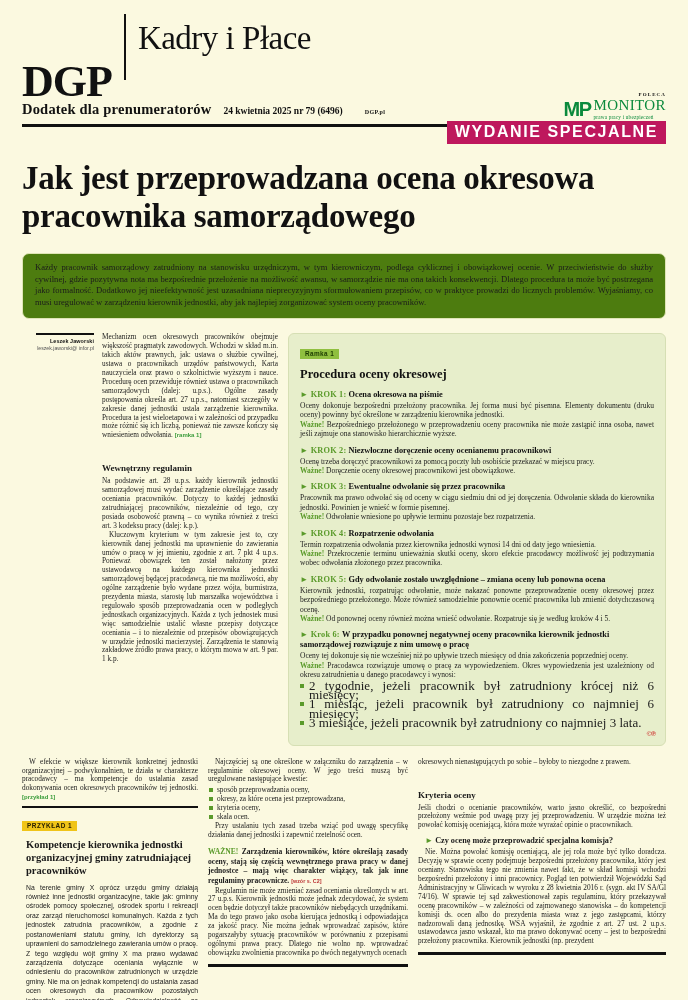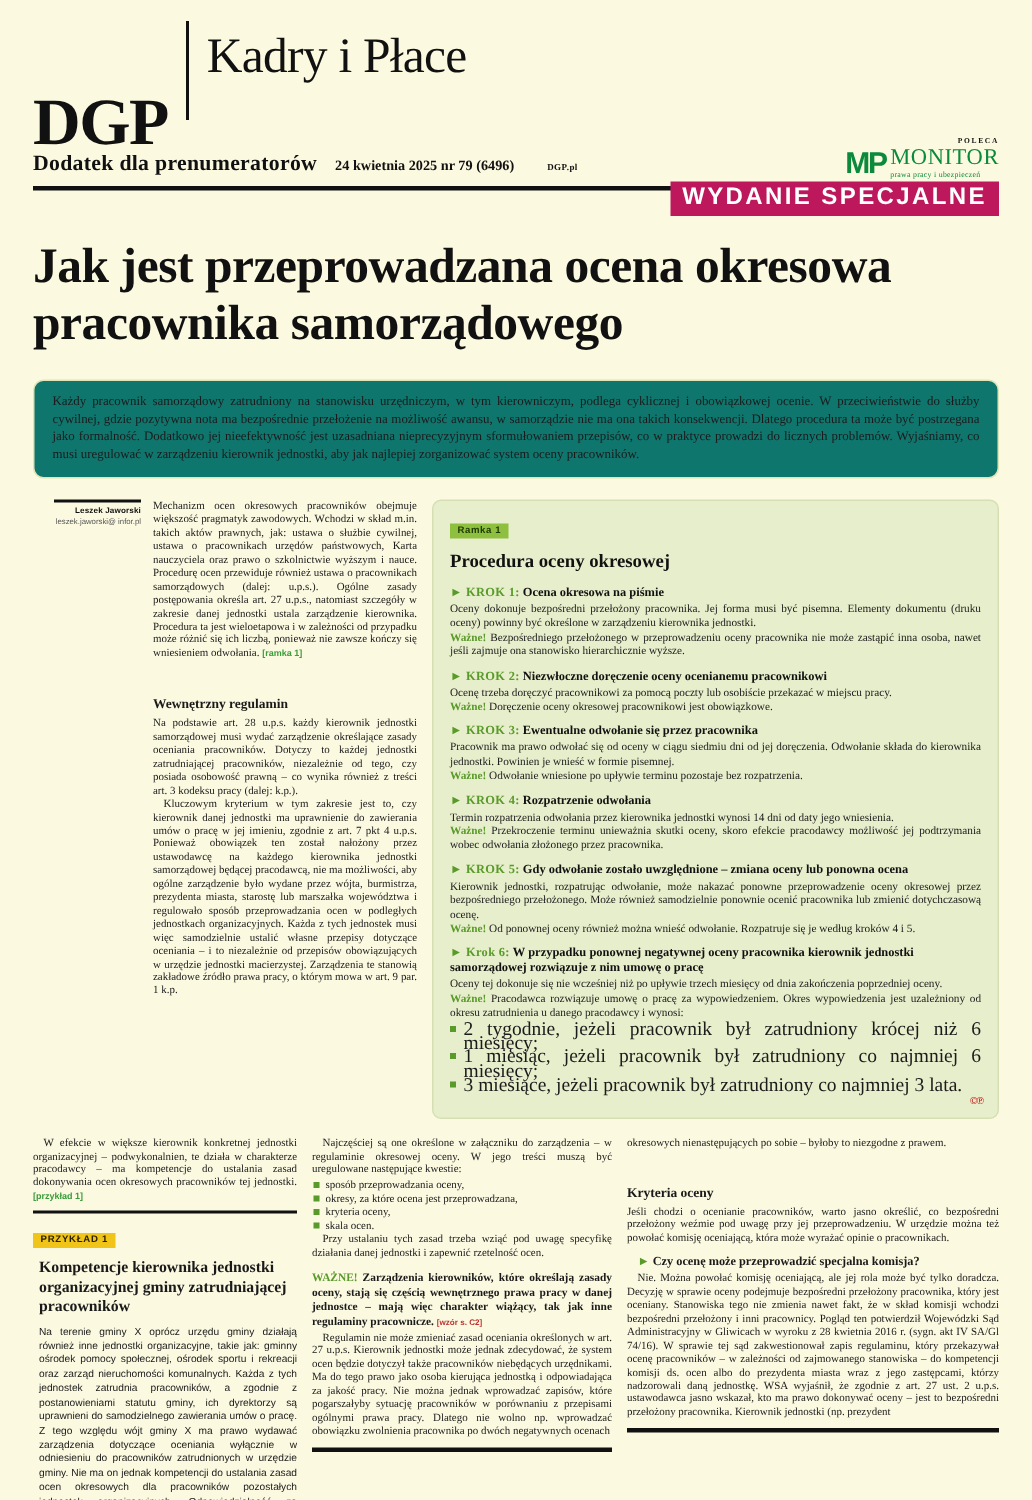--- a/index.html
+++ b/index.html
@@ -57,21 +57,21 @@
   }
 
   
   .headline{
     font-family:"Liberation Serif",serif;font-weight:700;
     font-size:33px;line-height:38px;color:#111;margin-top:22px;letter-spacing:-.3px;
   }
 
   
   .lead{
-    margin-top:18px;background:#0f766e;border:1px solid #dfe5b6;border-radius:7px;
+    margin-top:18px;background:#4d7c0f;border:1px solid #dfe5b6;border-radius:7px;
     padding:8px 12px 10px 12px;font-size:8.6px;line-height:11.6px;color:#1b1b1b;
     text-align:justify;
   }
 
   
   .body-grid{display:flex;margin-top:14px;gap:0;}
   .col-author{width:72px;flex:none;padding-right:8px;}
   .col1{width:176px;flex:none;padding-right:10px;}
   .col-right{flex:1;}
 

